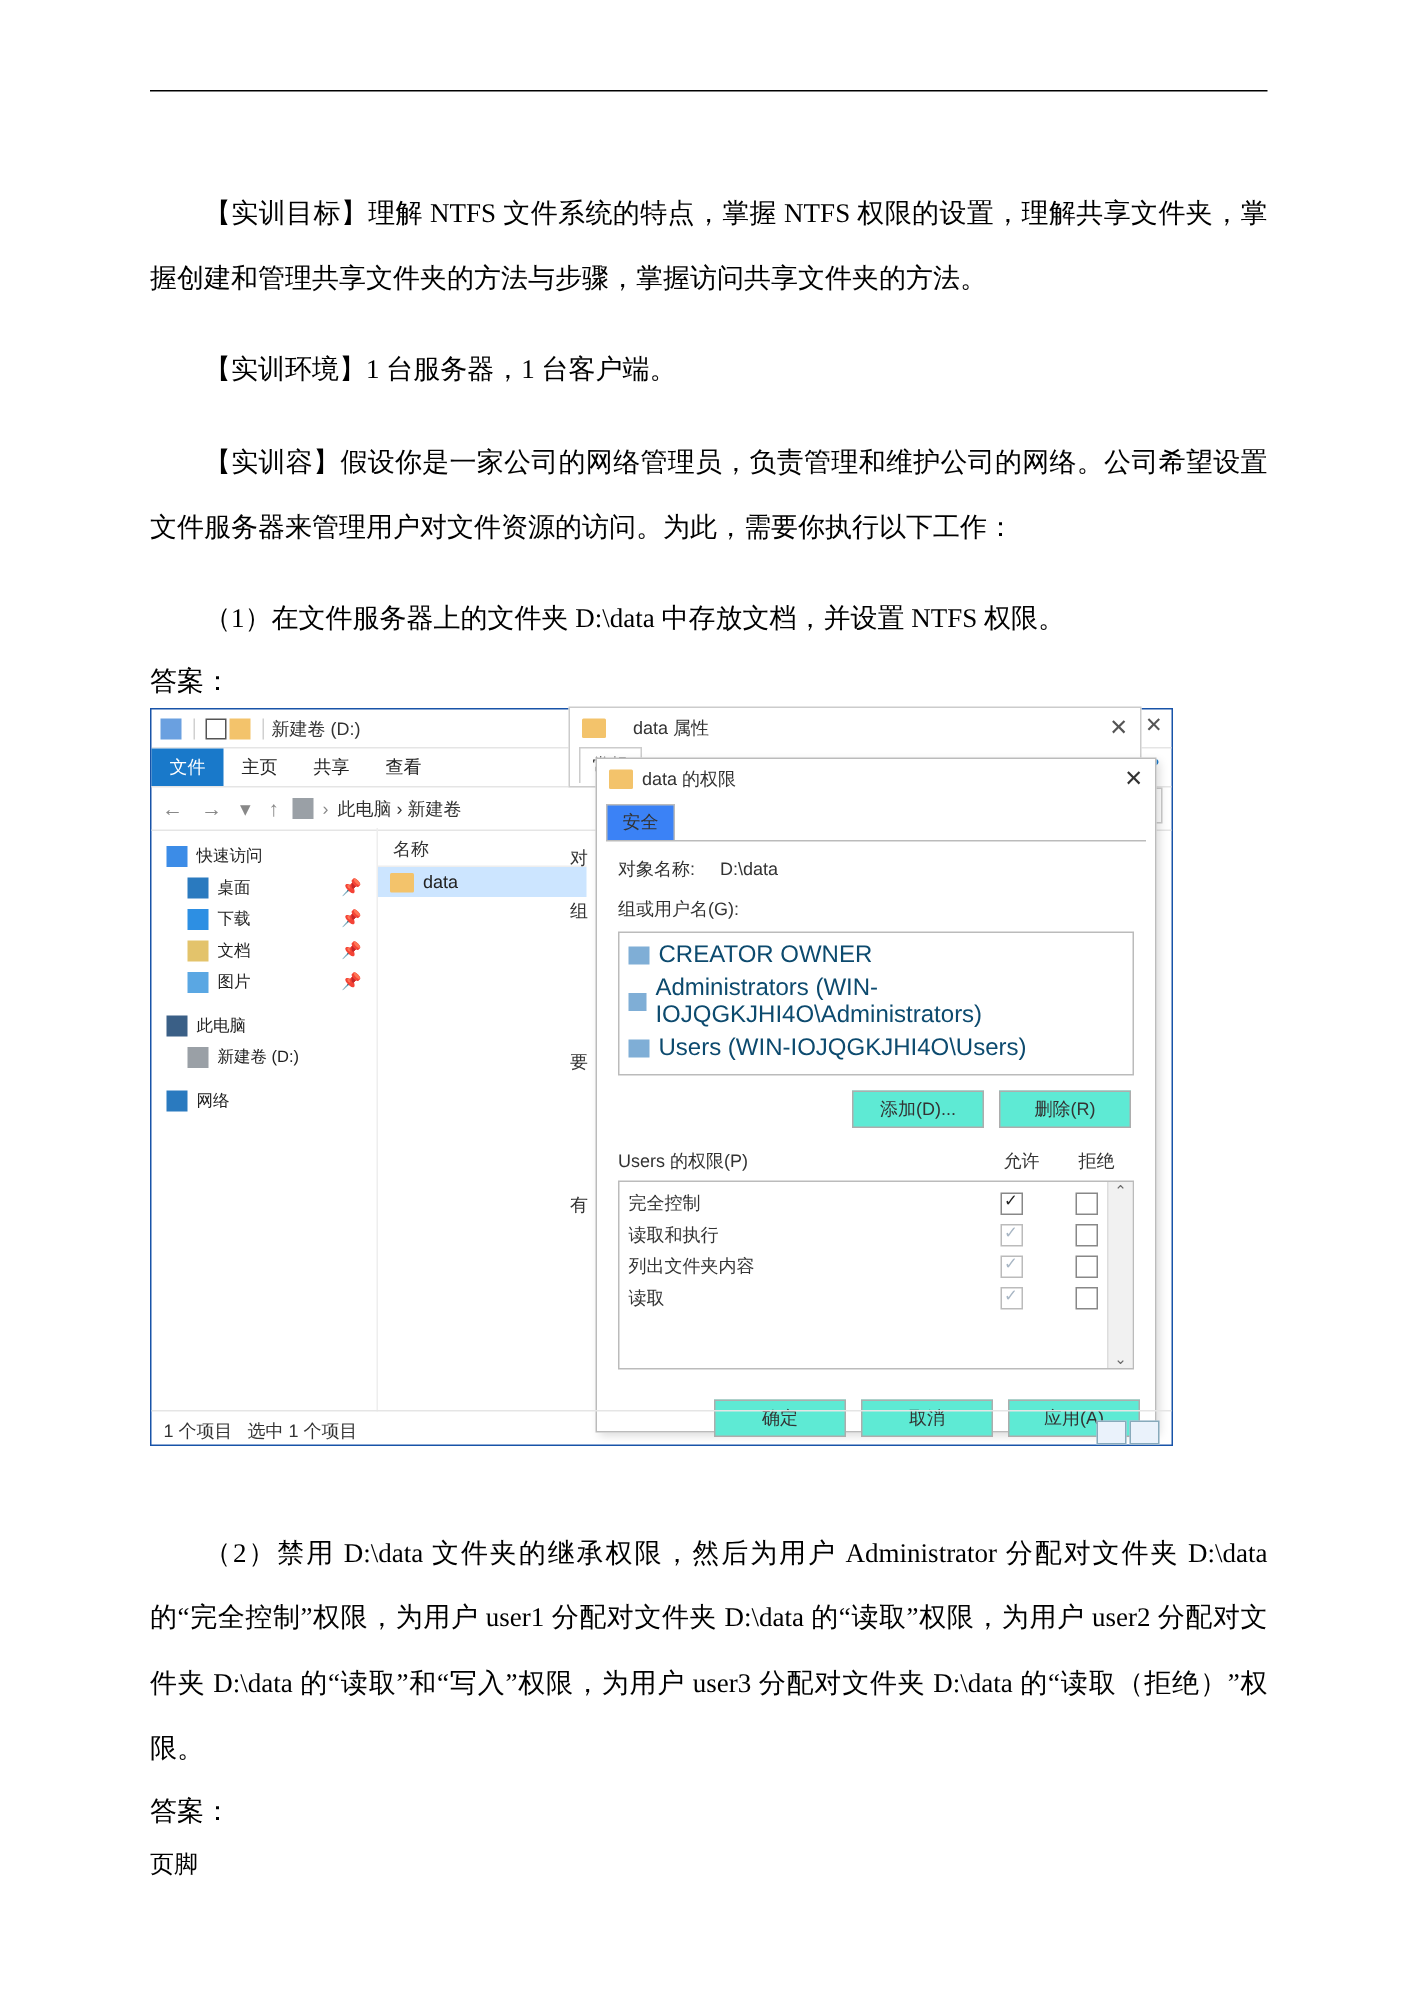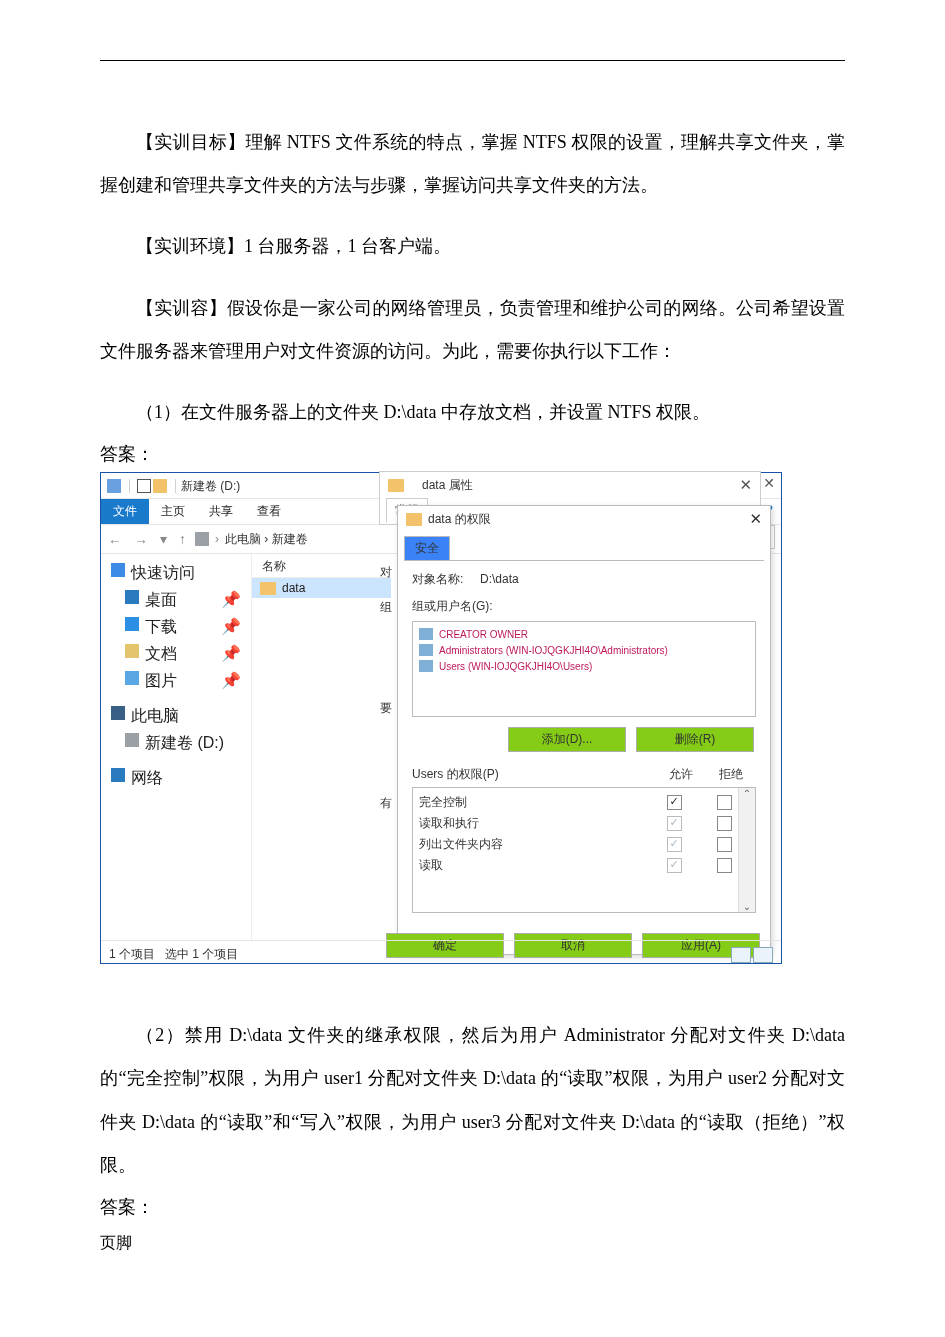--- a/index.html
+++ b/index.html
@@ -15,21 +15,21 @@
   .tb-ic.chk{width:12px;height:12px;border:1px solid #555;background:transparent;margin:0 2px}
   .sep{width:1px;height:14px;background:#d0d0d0;margin:0 5px}
   .ribbon{height:25px;display:flex;align-items:flex-end}
   .rtab{padding:4px 12px;font-size:12px;color:#222}
   .rtab.active{background:#1979ca;color:#fff}
   .crumb{height:28px;border-top:1px solid #e5e5e5;border-bottom:1px solid #e5e5e5;display:flex;align-items:center;padding:0 4px;gap:6px}
   .nav-btn{color:#888;font-size:14px;padding:0 3px}
   .lpane{position:absolute;left:0;top:79px;bottom:22px;width:150px;padding:8px 6px;box-sizing:border-box}
   .cpane{position:absolute;left:150px;top:79px;bottom:22px;right:390px;border-left:1px solid #eee;padding-top:4px}
   .cpane .hd{font-size:12px;color:#333;padding:2px 10px;border-bottom:1px solid #eee}
-  .qitem{display:flex;align-items:flex-start;gap:6px;padding:3px 4px;font-size:16px;color:#222}
+  .qitem{display:flex;align-items:center;gap:6px;padding:3px 4px;font-size:11px;color:#222}
   .qitem .pin{color:#888;margin-left:auto}
   .ic{width:14px;height:14px;display:inline-block}
   .ic-star{background:#3c8ce7}
   .ic-desk{background:#2a7abf}
   .ic-down{background:#2d8fe3}
   .ic-doc{background:#e3c36b}
   .ic-img{background:#5aa7e3}
   .ic-pc{background:#3a5f86}
   .ic-disk{background:#9aa0a6}
   .ic-net{background:#2a7abf}
@@ -50,24 +50,24 @@
   .search{position:absolute;right:6px;top:52px;width:26px;height:22px;border:1px solid #ccc;display:flex;align-items:center;justify-content:center;color:#888}
   
   .perm{position:absolute;left:296px;top:32px;width:372px;height:448px;border:1px solid #bbb;background:#fff;box-shadow:2px 2px 6px rgba(0,0,0,.15)}
   .perm .pt{height:26px;display:flex;align-items:center;padding:0 8px;gap:6px}
   .perm .close{margin-left:auto;font-size:15px;color:#333}
   .perm .tabrow{display:flex;padding:4px 6px 0}
   .perm .tab{border:1px solid #bbb;border-bottom:none;padding:3px 10px;font-size:12px;background:#3b82f6}
   .perm .body{border-top:1px solid #bbb;margin:0 6px;padding:10px 8px}
   .lbl{font-size:12px;color:#333;margin-bottom:6px}
   .ulist{border:1px solid #bbb;height:86px;overflow:hidden;padding:4px 6px}
-  .uitem{display:flex;align-items:center;gap:6px;font-size:10px;padding:2px 0;color:#be185d}
+  .uitem{display:flex;align-items:center;gap:6px;font-size:16px;padding:2px 0;color:#0c4a6e}
   .uic{width:14px;height:12px;background:#7faed6;display:inline-block}
   .btnrow{display:flex;justify-content:flex-end;gap:10px;margin:10px 2px 14px}
-  .btn{min-width:68px;padding:3px 24px;font-size:12px;border:1px solid #adadad;background:#84cc16;text-align:center}
+  .btn{min-width:68px;padding:3px 9px;font-size:12px;border:1px solid #adadad;background:#5eead4;text-align:center}
   .phdr{display:flex;font-size:12px;color:#333;margin-bottom:4px}
   .phdr .c1{flex:1}
   .phdr .c2,.phdr .c3{width:50px;text-align:center}
   .plist{border:1px solid #bbb;height:116px;overflow:hidden;padding:4px 6px;position:relative}
   .prow{display:flex;align-items:center;font-size:12px;color:#333;padding:2px 0}
   .prow .c1{flex:1}
   .cbx{width:13px;height:13px;border:1px solid #888;display:inline-block}
   .cbx.on::after{content:"✓";display:block;font-size:11px;line-height:11px;text-align:center;color:#222}
   .cbx.dim{border-color:#bbb}
   .cbx.dim::after{color:#a8b6c4}

